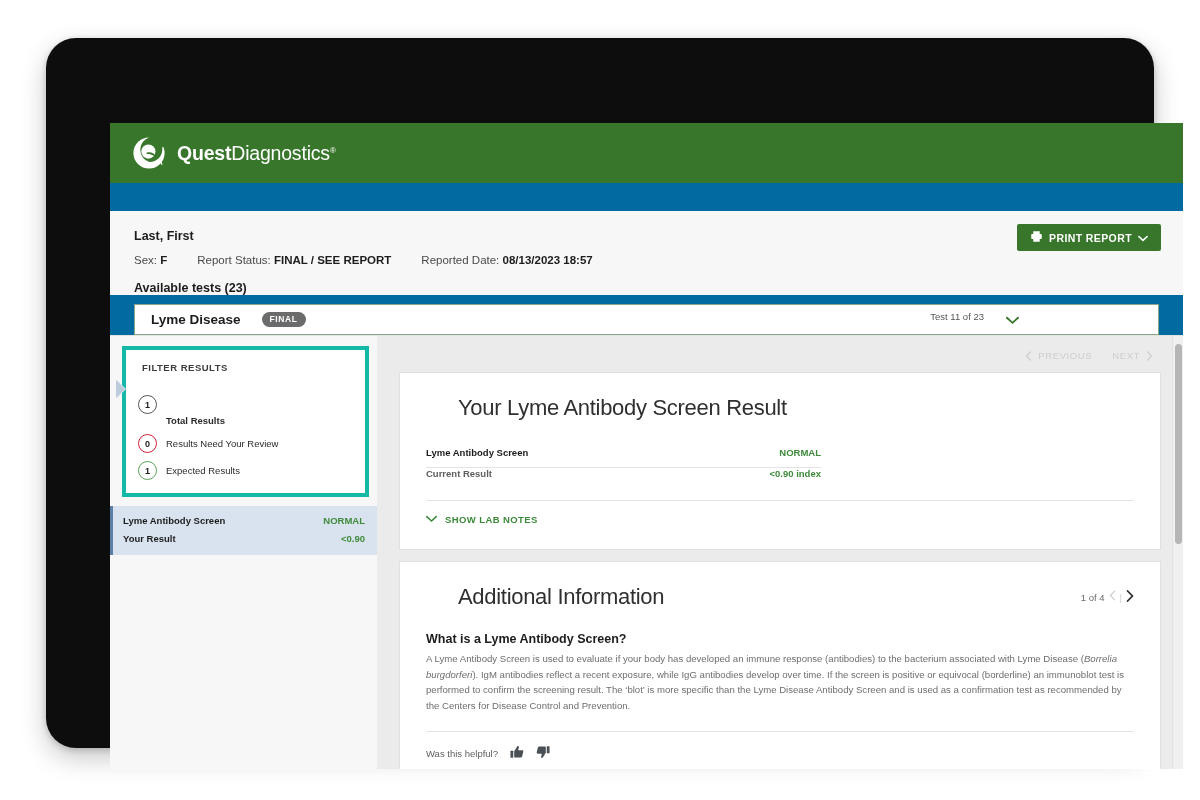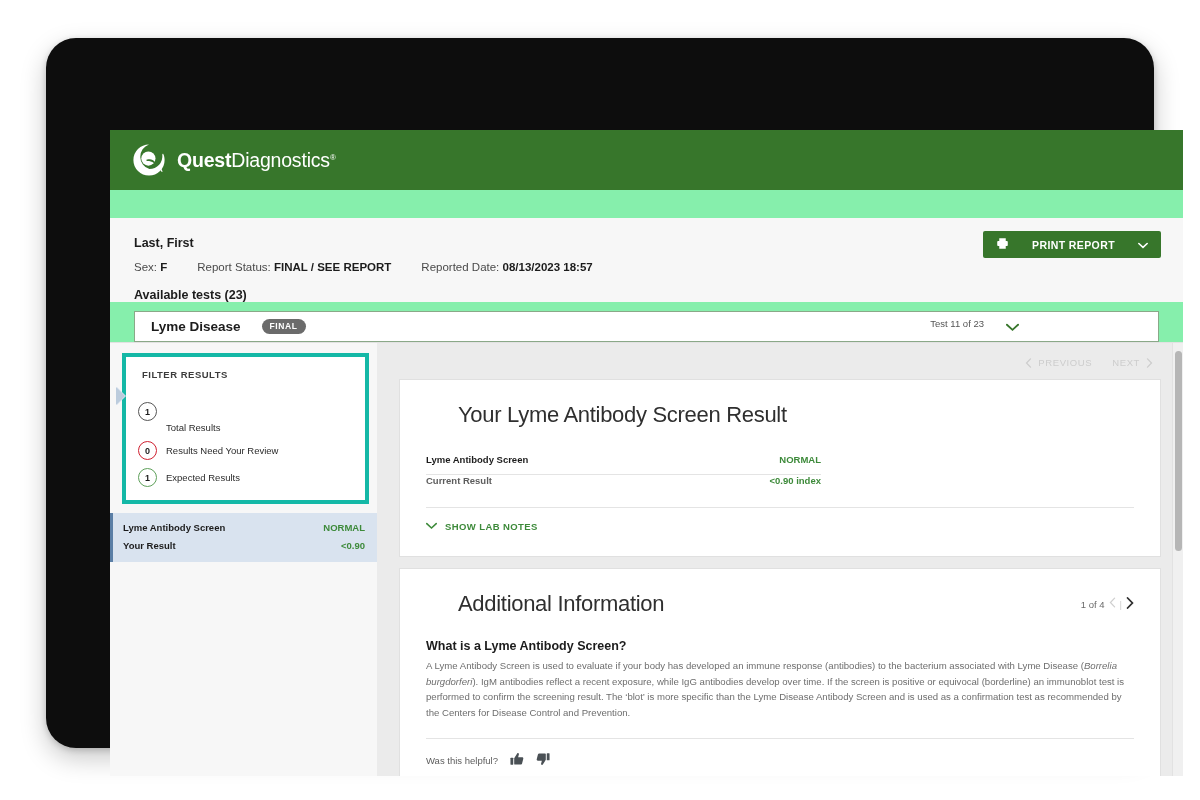--- a/index.html
+++ b/index.html
@@ -14,23 +14,23 @@
   #device-frame {
     position: absolute;
     left: 46px; top: 38px;
     width: 1108px; height: 710px;
     background: #0d0d0d;
     border-radius: 30px;
     box-shadow: 0 10px 26px rgba(0,0,0,.22), 0 2px 6px rgba(0,0,0,.18);
   }
   #device-screen {
     position: absolute;
-    left: 64px; top: 92px;
+    left: 64px; top: 85px;
     width: 1073px; height: 646px;
-    background: #86efac;
+    background: #0369a1;
     overflow: hidden;
   }
 
   
   .brandbar {
     height: 60px; background: #37762b;
     display: flex; align-items: center; padding-left: 22px;
   }
   .logo-mark { width: 34px; height: 34px; flex: 0 0 34px; }
   .logo-text {
@@ -48,21 +48,21 @@
   .pt-meta .grp { margin-right: 30px; white-space: nowrap; }
   .pt-meta b { color: #1c1c1c; font-weight: 700; }
   .avail-tests { margin-top: 15px; font-size: 12.5px; font-weight: 700; color: #1c1c1c; }
 
   .print-btn {
     position: absolute; right: 22px; top: 13px;
     background: #37762b; color: #fff;
     border: none; border-radius: 2px;
     height: 27px; padding: 0 13px;
     font-family: inherit; font-size: 10.5px; font-weight: 700; letter-spacing: .4px;
-    display: flex; align-items: center; gap: 23px; cursor: pointer;
+    display: flex; align-items: center; gap: 6px; cursor: pointer;
   }
 
   
   .test-bar {
     margin: 9px 24px 0 24px;
     height: 31px; background: #fff;
     border: 1px solid #8aa888;
     display: flex; align-items: center; justify-content: space-between;
     padding: 0 11px 0 16px; cursor: pointer;
   }
@@ -93,21 +93,21 @@
   .filter-row:last-child { margin-bottom: 0; }
   .count-circle {
     width: 19px; height: 19px; flex: 0 0 19px; border-radius: 50%;
     border: 1.4px solid #565656; background: #fff;
     display: flex; align-items: center; justify-content: center;
     font-size: 9px; font-weight: 700; color: #1c1c1c;
   }
   .count-circle.red { border-color: #cf2030; }
   .count-circle.green { border-color: #5ea05a; }
   .filter-label { font-size: 9.5px; color: #2b2b2b; }
-  .filter-label.bold { font-weight: 400; margin-top: 32px; }
+  .filter-label.bold { font-weight: 700; margin-top: 32px; }
   .marker-arrow {
     position: absolute; left: -9px; top: 30px;
     width: 0; height: 0;
     border-top: 9px solid transparent; border-bottom: 9px solid transparent;
     border-left: 9px solid #d9e3ef;
   }
   .marker-arrow::after {
     content: ''; position: absolute; left: -10px; top: -9px;
     width: 0; height: 0;
     border-top: 9px solid transparent; border-bottom: 9px solid transparent;

